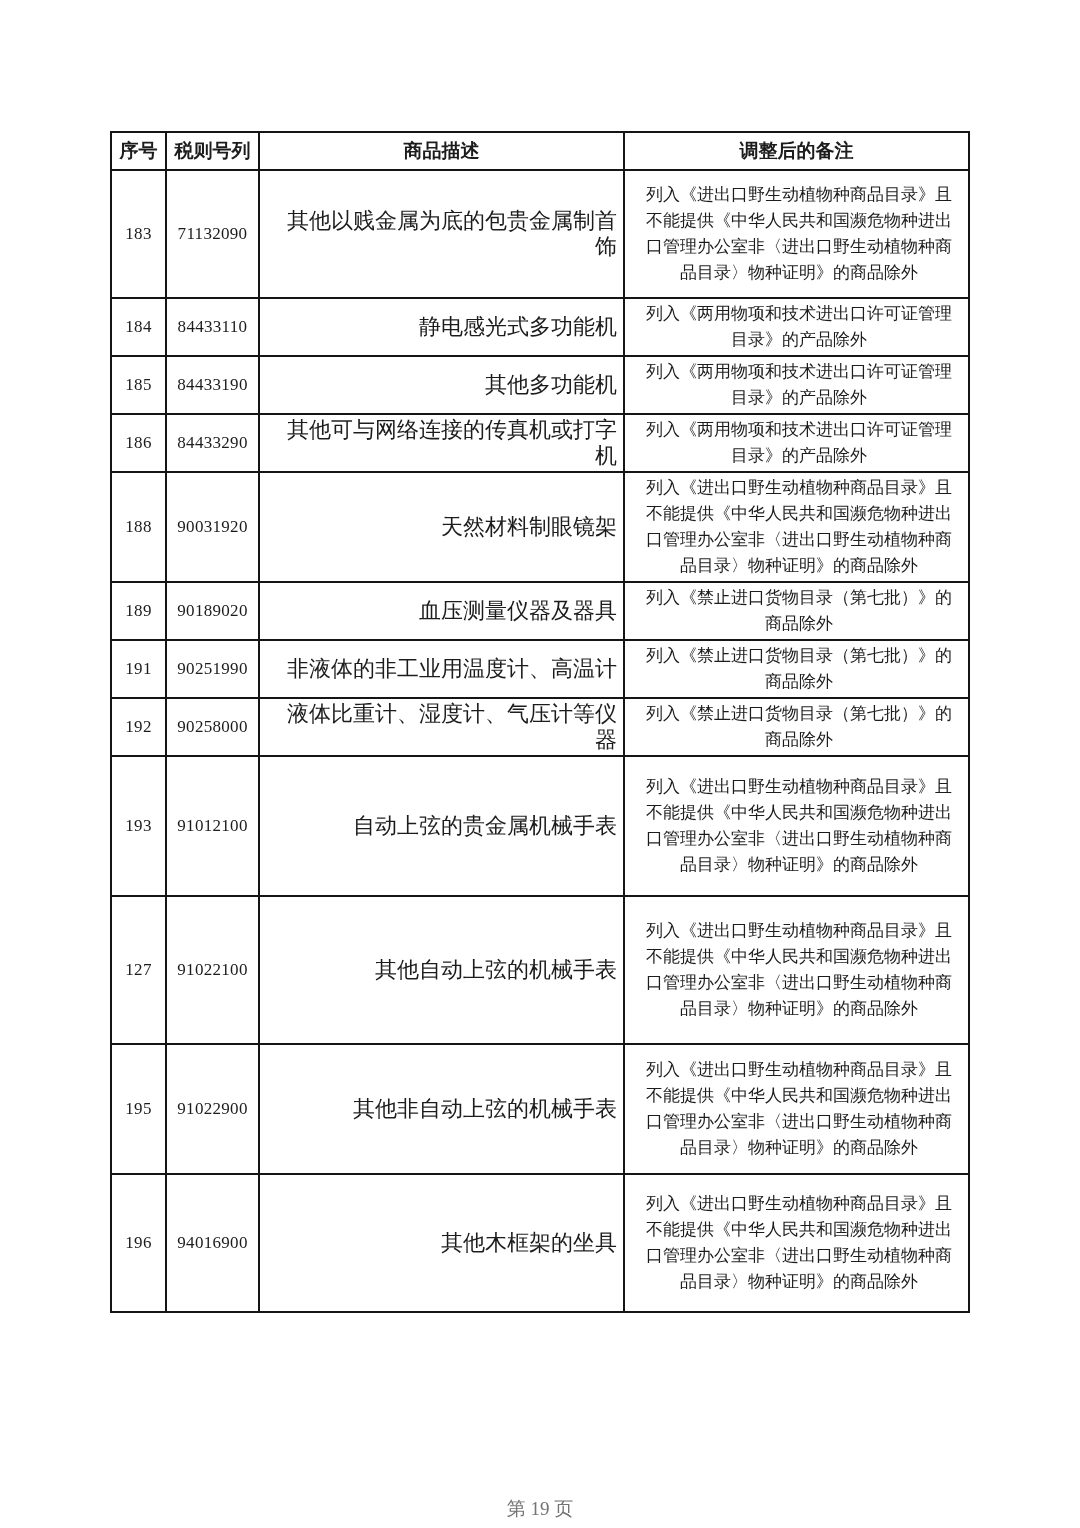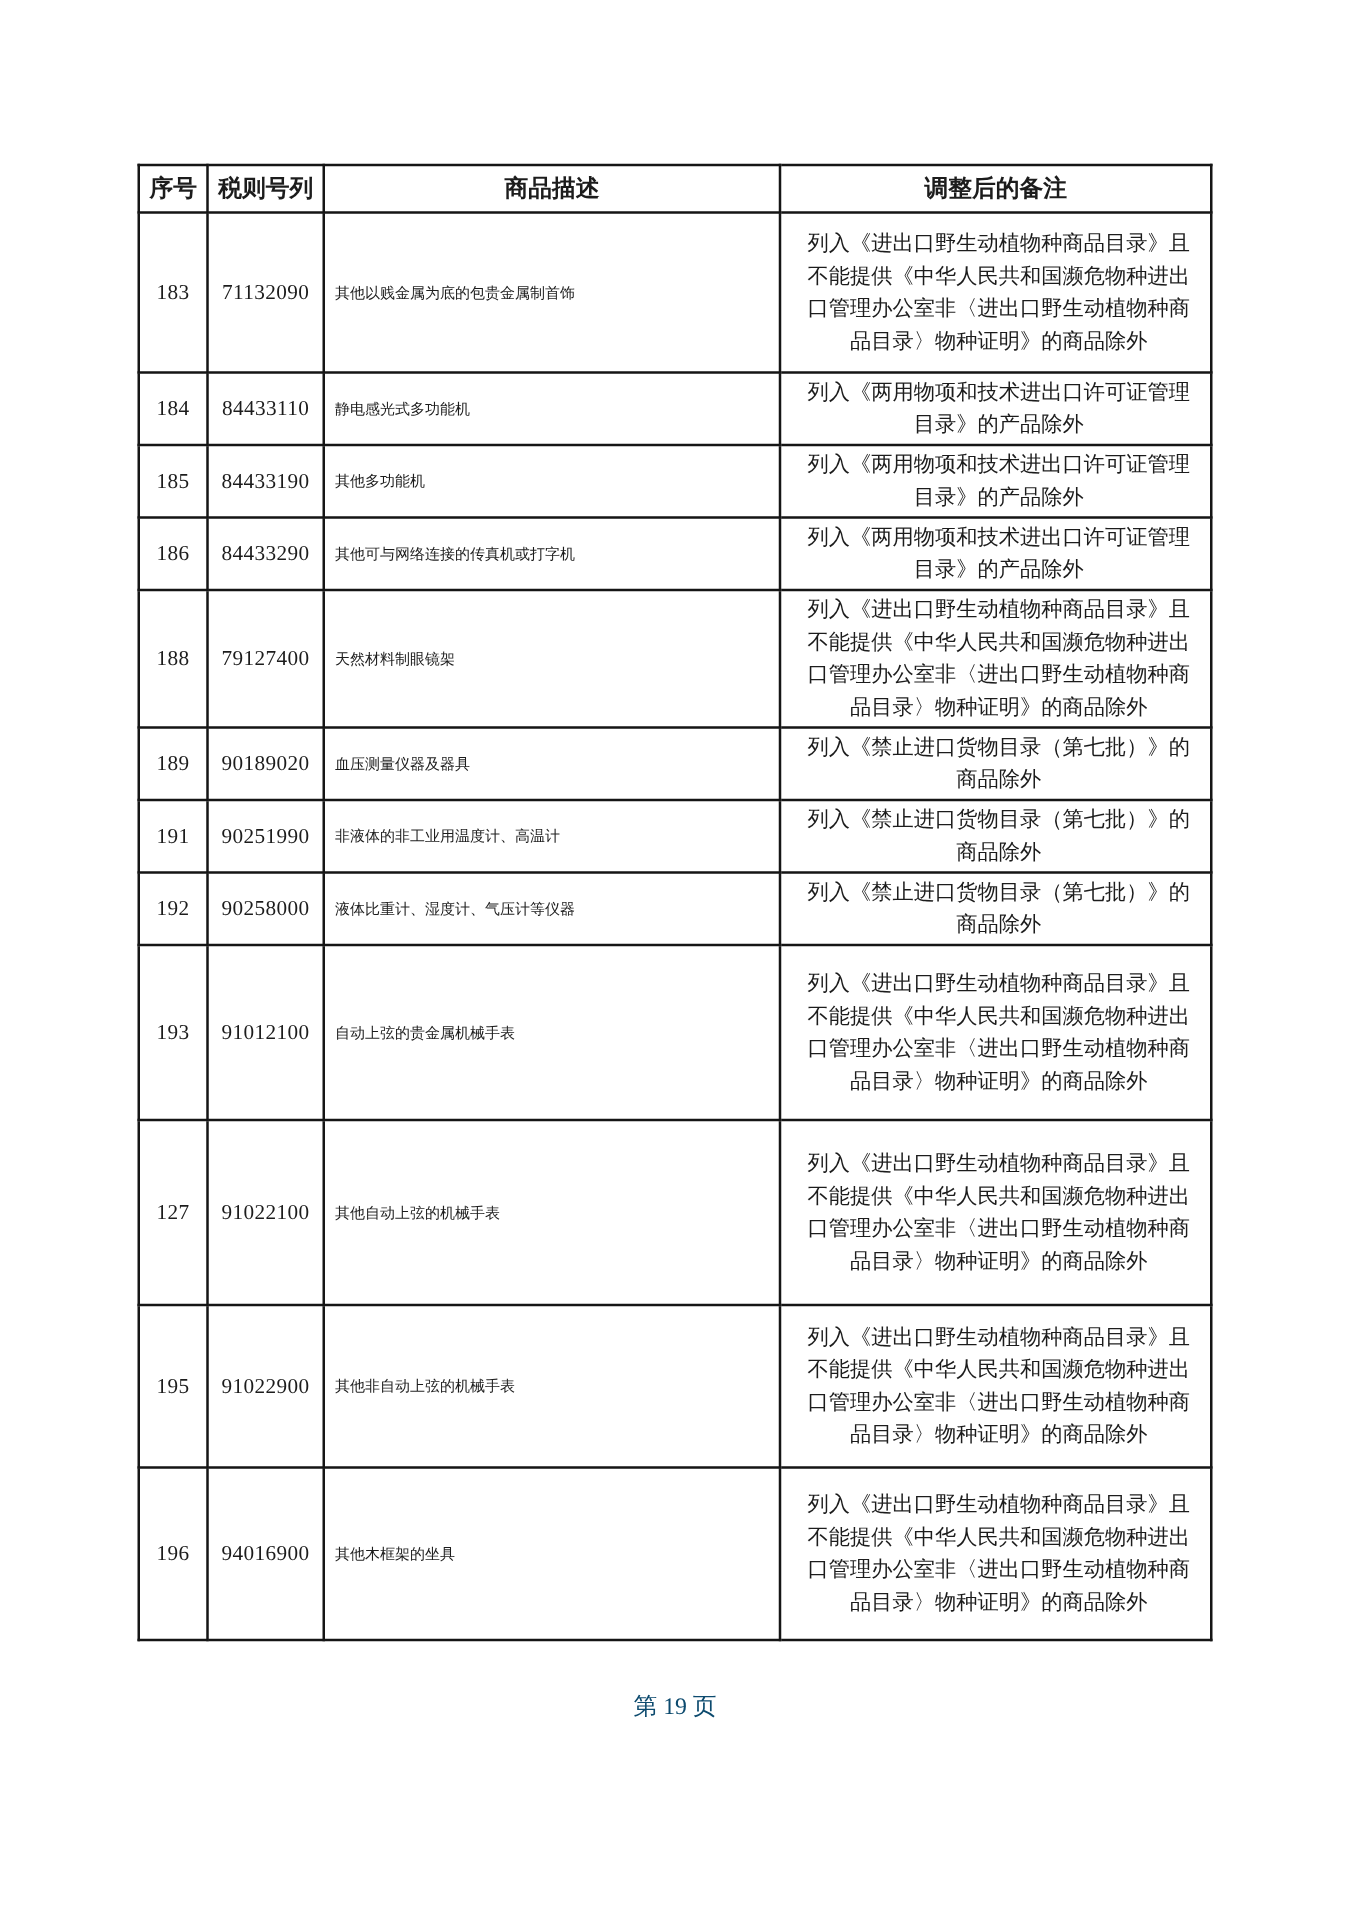--- a/index.html
+++ b/index.html
@@ -42,22 +42,22 @@
     padding: 0 2px;
     white-space: nowrap;
   }
   td.c-no, td.c-code {
     text-align: center;
     font-size: 17px;
     letter-spacing: 0.3px;
     padding: 0 2px;
   }
   td.c-desc {
-    text-align: left;
-    font-size: 12px;
+    text-align: right;
+    font-size: 22px;
     padding: 2px 6px 2px 8px;
     line-height: 26px;
   }
   td.c-remark {
     text-align: center;
     font-size: 17px;
     padding: 2px 8px 2px 13px;
     line-height: 26px;
     word-break: break-all;
   }
@@ -67,25 +67,25 @@
   tr.rh55  { height: 55px; }
   tr.rh108 { height: 108px; }
   tr.rh128 { height: 128px; }
   tr.rh130 { height: 130px; }
   tr.rh138 { height: 138px; }
   tr.rh140 { height: 140px; }
   tr.rh148 { height: 148px; }
   .footer {
     position: absolute;
     left: 0;
-    top: 1352px;
+    top: 1496px;
     width: 1080px;
     text-align: center;
     font-size: 19px;
-    color: #0c4a6e;
+    color: #737373;
   }
 </style>
 </head>
 <body>
 
 <div class="page">
 
   <table class="tariff">
     <colgroup>
       <col class="c1">
@@ -121,21 +121,21 @@
         <td class="c-remark">列入《两用物项和技术进出口许可证管理目录》的产品除外</td>
       </tr>
       <tr class="rh54">
         <td class="c-no">186</td>
         <td class="c-code">84433290</td>
         <td class="c-desc">其他可与网络连接的传真机或打字机</td>
         <td class="c-remark">列入《两用物项和技术进出口许可证管理目录》的产品除外</td>
       </tr>
       <tr class="rh108">
         <td class="c-no">188</td>
-        <td class="c-code">79127400</td>
+        <td class="c-code">90031920</td>
         <td class="c-desc">天然材料制眼镜架</td>
         <td class="c-remark">列入《进出口野生动植物种商品目录》且不能提供《中华人民共和国濒危物种进出口管理办公室非〈进出口野生动植物种商品目录〉物种证明》的商品除外</td>
       </tr>
       <tr class="rh55">
         <td class="c-no">189</td>
         <td class="c-code">90189020</td>
         <td class="c-desc">血压测量仪器及器具</td>
         <td class="c-remark">列入《禁止进口货物目录（第七批）》的商品除外</td>
       </tr>
       <tr class="rh48">

